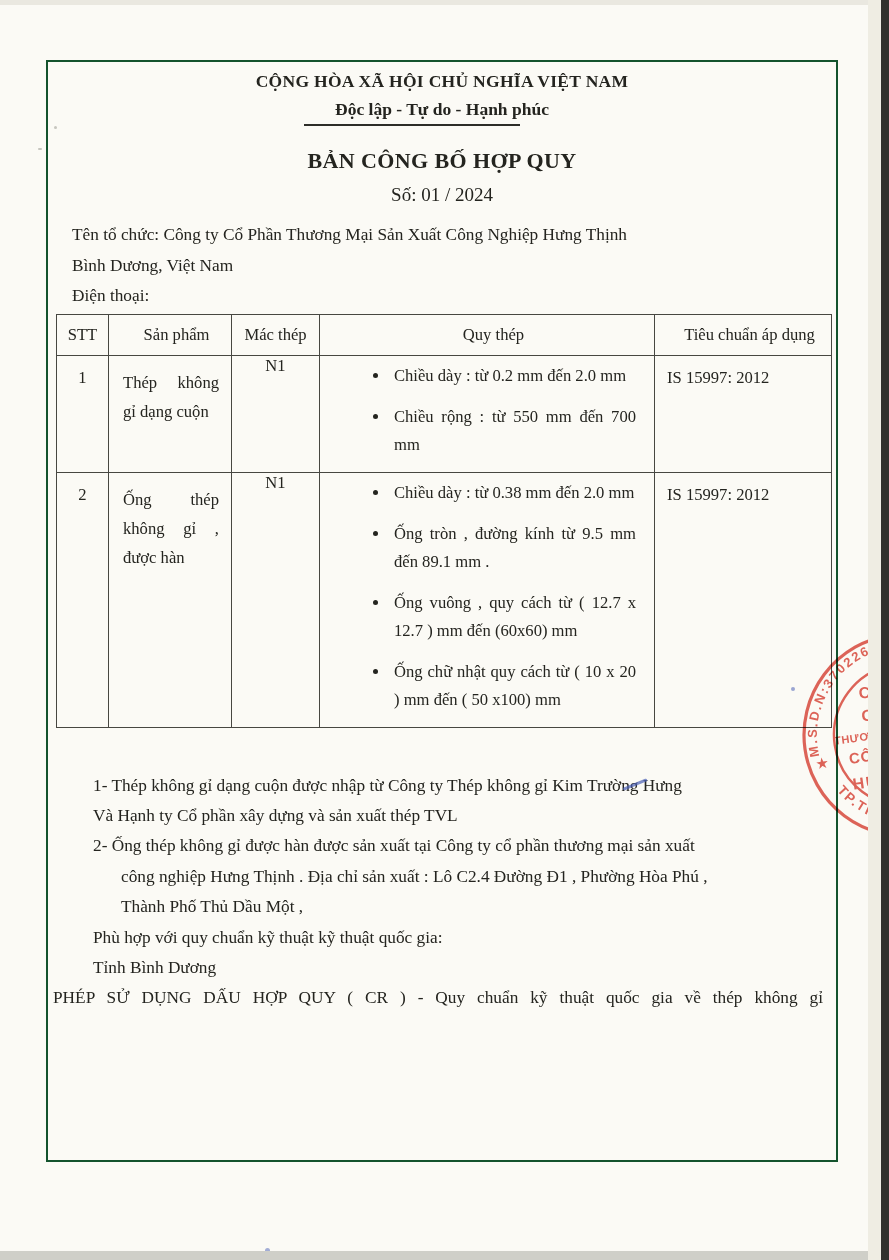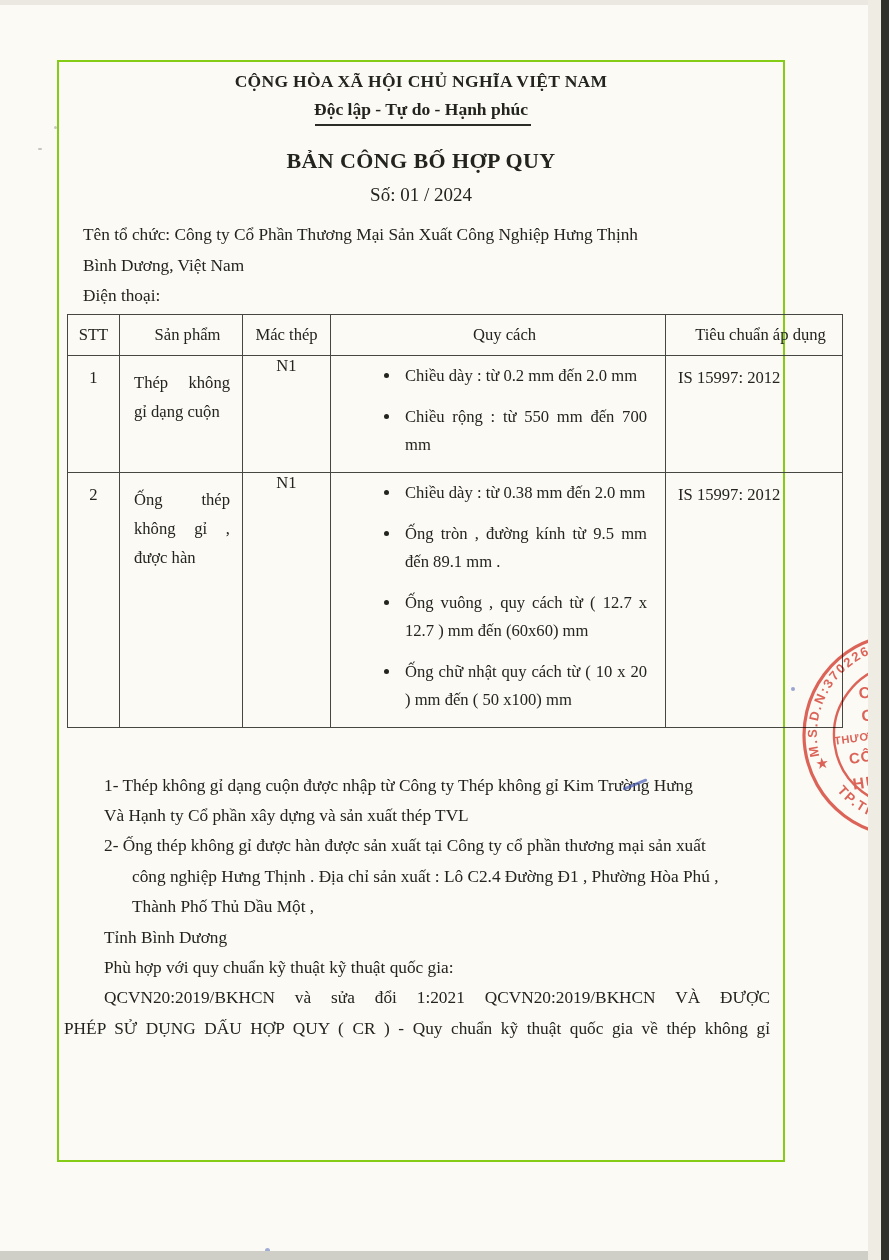--- a/index.html
+++ b/index.html
@@ -6,23 +6,23 @@
   html,body { width: 889px; height: 1260px; }
   body {
     position: relative;
     overflow: hidden;
     background: #fbfaf5;
     font-family: "Liberation Serif", "DejaVu Serif", serif;
     color: #24241f;
   }
   .frame {
     position: absolute;
-    left: 57px; top: 60px;
-    width: 728px; height: 1102px;
-    border: 2px solid #84cc16;
+    left: 46px; top: 60px;
+    width: 792px; height: 1102px;
+    border: 2px solid #14532d;
     background: transparent;
   }
   .center { text-align: center; }
   .national { margin-top: 7px; font-size: 17.5px; font-weight: bold; line-height: 24px; letter-spacing: .3px; }
   .motto { margin-top: 4px; font-size: 17.5px; font-weight: bold; line-height: 25px; }
   .motto-underline { position: absolute; left: 256px; top: 62px; width: 216px; height: 2px; background: #2d2d28; }
   .doc-title { margin-top: 24px; font-size: 22px; font-weight: bold; line-height: 30px; letter-spacing: .4px; }
   .doc-number { margin-top: 7px; font-size: 19px; line-height: 24px; }
   .info { margin: 13px 20px 0 24px; font-size: 17.3px; line-height: 30.5px; }
   .prod { margin: 4px 20px 0 31px; font-size: 17.3px; line-height: 30.3px; }
@@ -102,21 +102,21 @@
         <col class="c2">
         <col class="c3">
         <col class="c4">
         <col class="c5">
       </colgroup>
     <tbody>
         <tr>
       <th class="hc">STT</th>
       <th>Sản phẩm</th>
       <th class="hc">Mác thép</th>
-      <th>Quy cách</th>
+      <th>Quy thép</th>
       <th>Tiêu chuẩn áp dụng</th>
     </tr>
     <tr class="row-a">
       <td class="c-stt">1</td>
       <td class="c-sp">Thép không gỉ dạng cuộn</td>
       <td class="c-mt">N1</td>
       <td class="c-qc">
         <ul>
           <li>Chiều dày : từ 0.2 mm đến 2.0 mm</li>
           <li>Chiều rộng : từ 550 mm đến 700 mm</li>
@@ -140,23 +140,22 @@
     </tr>
   </tbody>
     </table>
 
   <div class="notes">
     <div class="note-main">1-  Thép không gỉ dạng cuộn được nhập từ Công ty Thép không gỉ Kim Trường Hưng</div>
     <div class="note-main">Và Hạnh ty Cổ phần xây dựng và sản xuất thép TVL</div>
     <div class="note-main">2-  Ống thép không gỉ được hàn được sản xuất tại Công ty cổ phần thương mại sản xuất</div>
     <div class="note-indent">công nghiệp Hưng Thịnh . Địa chỉ sản xuất : Lô C2.4 Đường Đ1 , Phường Hòa Phú ,</div>
     <div class="note-indent">Thành Phố Thủ Dầu Một ,</div>
+    <div class="note-main">Phù hợp với quy chuẩn kỹ thuật kỹ thuật quốc gia:</div>
     <div class="note-main">Tỉnh Bình Dương</div>
-    <div class="note-main">Phù hợp với quy chuẩn kỹ thuật kỹ thuật quốc gia:</div>
-    <div class="note-main note-just">QCVN20:2019/BKHCN và sửa đổi 1:2021 QCVN20:2019/BKHCN VÀ ĐƯỢC</div>
     <div class="note-flush note-just">PHÉP SỬ DỤNG DẤU HỢP QUY ( CR ) -  Quy chuẩn kỹ thuật quốc gia về thép không gỉ</div>
   </div>
 
 </div>
 
 <svg class="stamp" viewBox="0 0 280 280" xmlns="http://www.w3.org/2000/svg">
   <defs>
     <path id="arc-top" d="M 55 162.8 A 88 88 0 0 1 212.1 89.5"></path>
     <path id="arc-bottom" d="M 57.3 170.1 A 88 88 0 0 0 222.7 170.1"></path>
   </defs>

